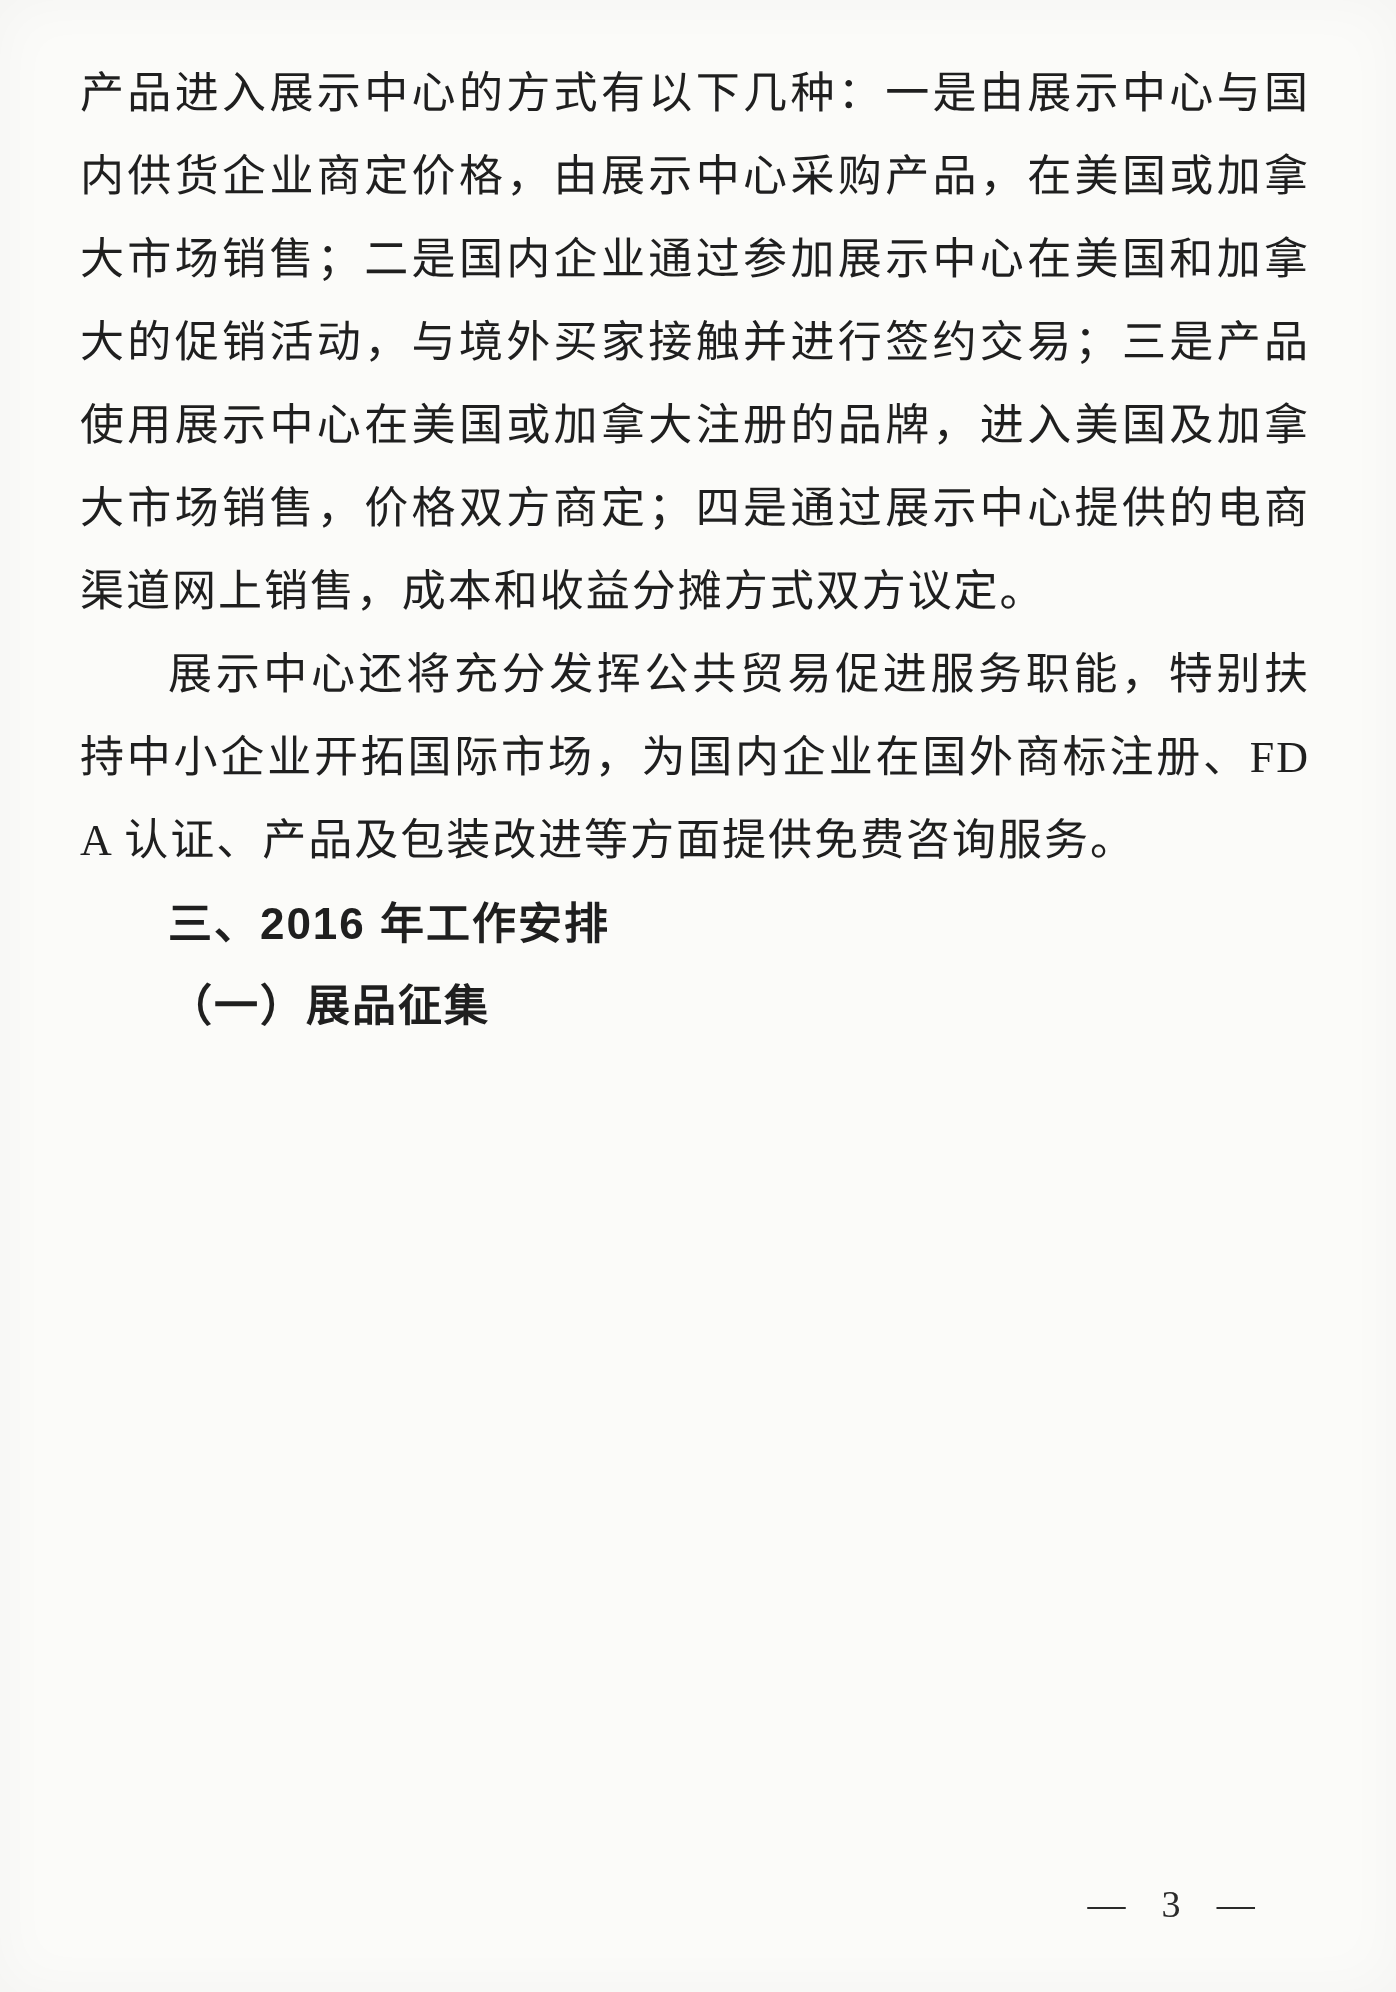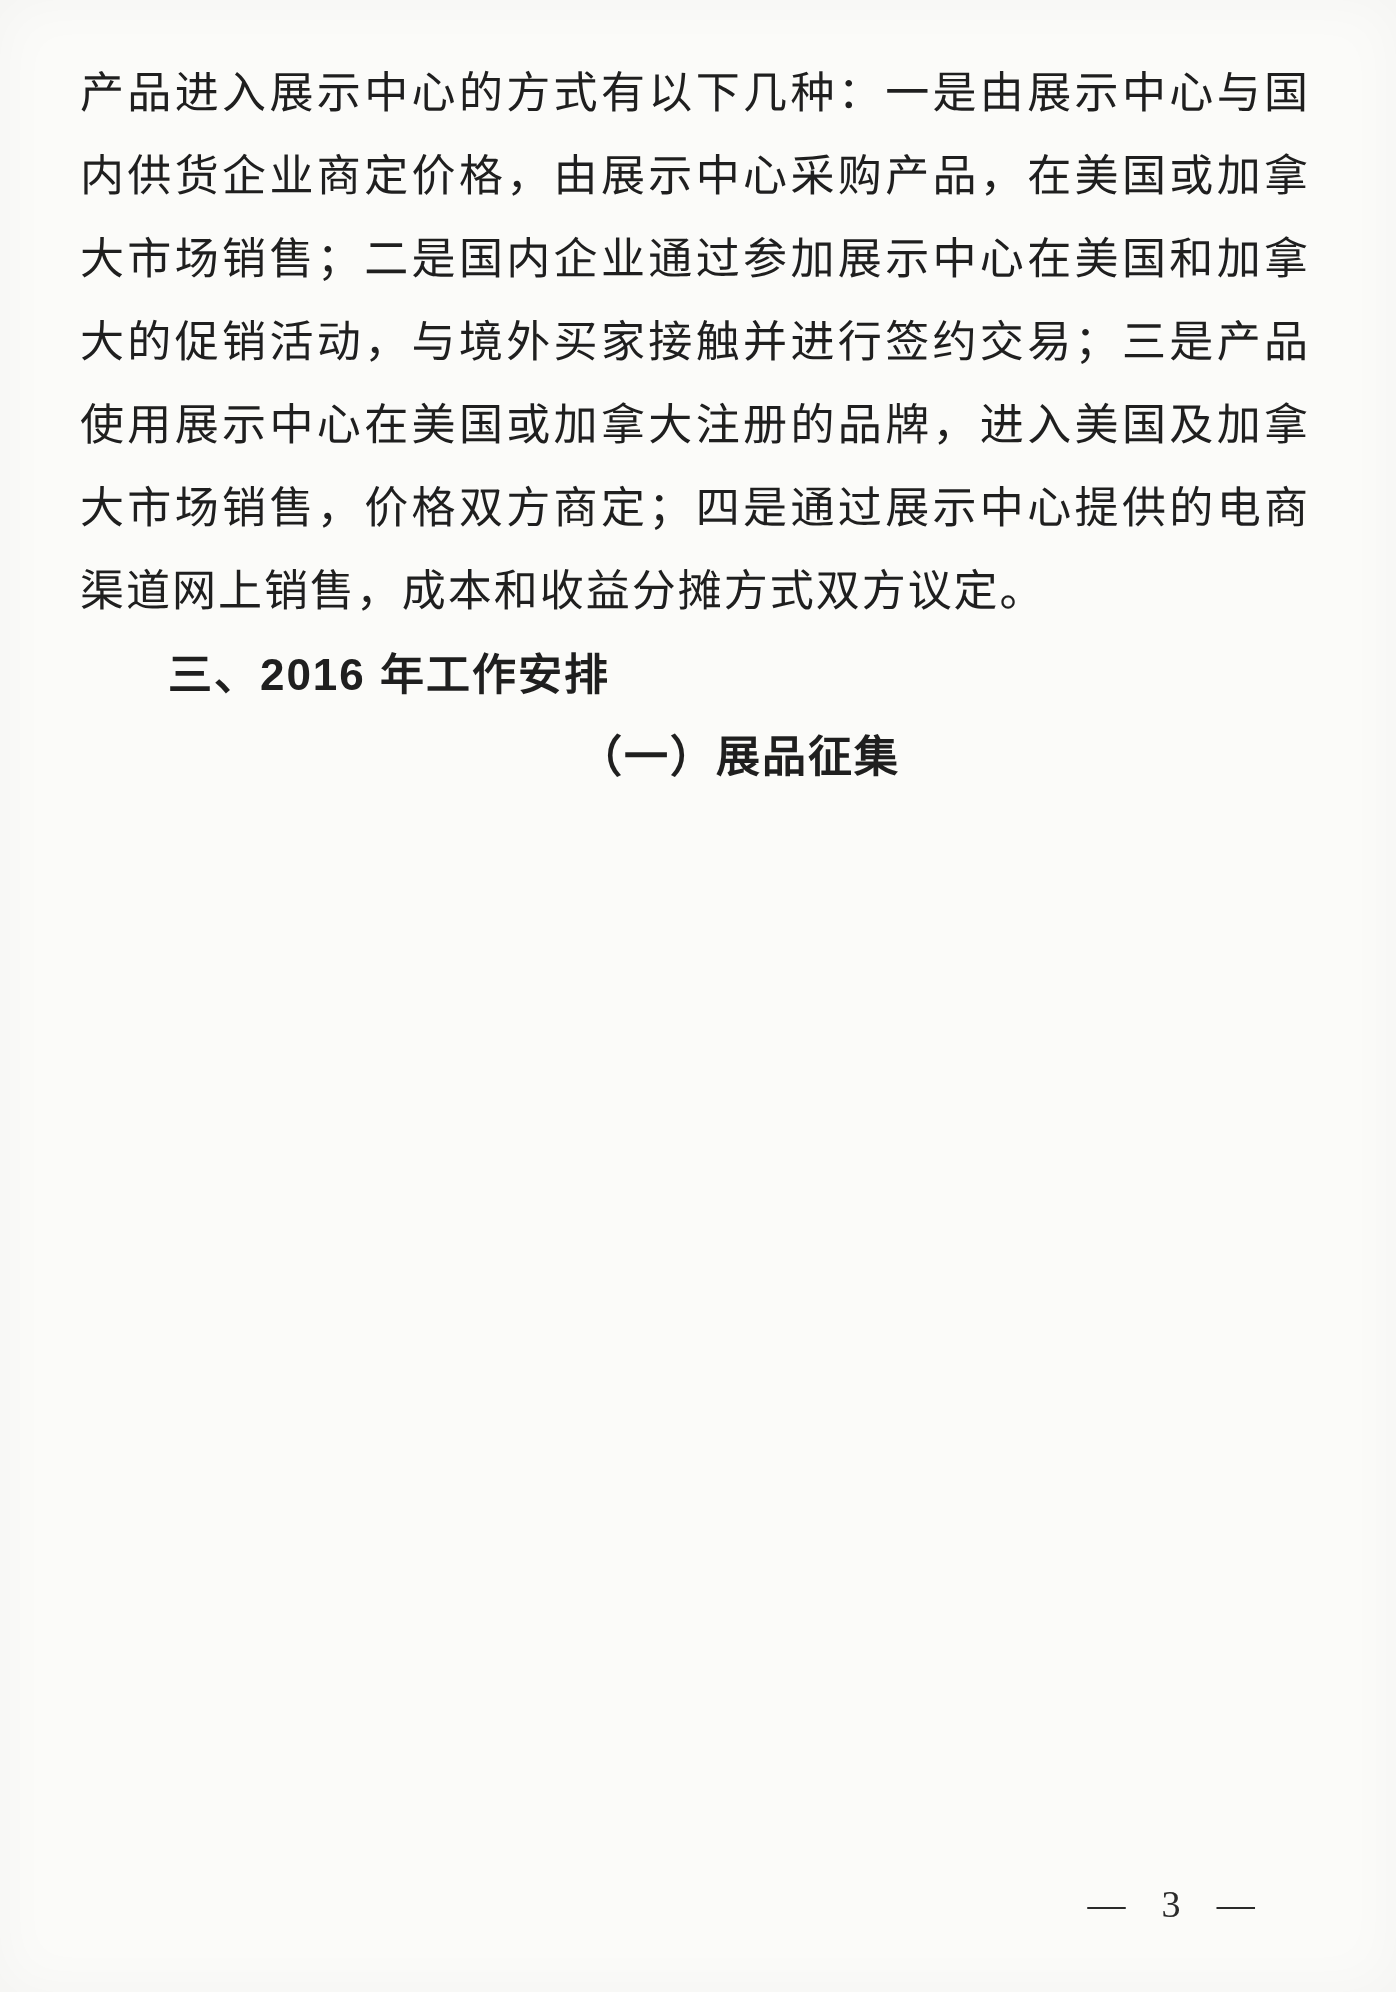--- a/index.html
+++ b/index.html
@@ -39,40 +39,40 @@
     margin: 0;
     font-size: 44px;
     line-height: 83px;
     font-weight: 700;
     text-indent: 2em;
     letter-spacing: 0.045em;
     font-family: "Liberation Sans", "DejaVu Sans", sans-serif;
   }
   .heading.kai {
     font-family: "Liberation Serif", "DejaVu Serif", serif;
-    text-align: center;
   }
   .page-footer {
     position: absolute;
     right: 128px;
     bottom: 66px;
     font-size: 38px;
     letter-spacing: 0.35em;
     color: #2a2a2a;
     font-family: "Liberation Serif", "DejaVu Serif", serif;
   }
 </style>
 </head>
 <body>
 
 <div class="page">
   <div class="doc-body">
 
     <p class="para">产品进入展示中心的方式有以下几种：一是由展示中心与国内供货企业商定价格，由展示中心采购产品，在美国或加拿大市场销售；二是国内企业通过参加展示中心在美国和加拿大的促销活动，与境外买家接触并进行签约交易；三是产品使用展示中心在美国或加拿大注册的品牌，进入美国及加拿大市场销售，价格双方商定；四是通过展示中心提供的电商渠道网上销售，成本和收益分摊方式双方议定。</p>
 
+    <p class="para indent">展示中心还将充分发挥公共贸易促进服务职能，特别扶持中小企业开拓国际市场，为国内企业在国外商标注册、FDA 认证、产品及包装改进等方面提供免费咨询服务。</p>
 
     <p class="heading">三、2016 年工作安排</p>
 
     <p class="heading kai">（一）展品征集</p>
 
 
 
 
   </div>
 

